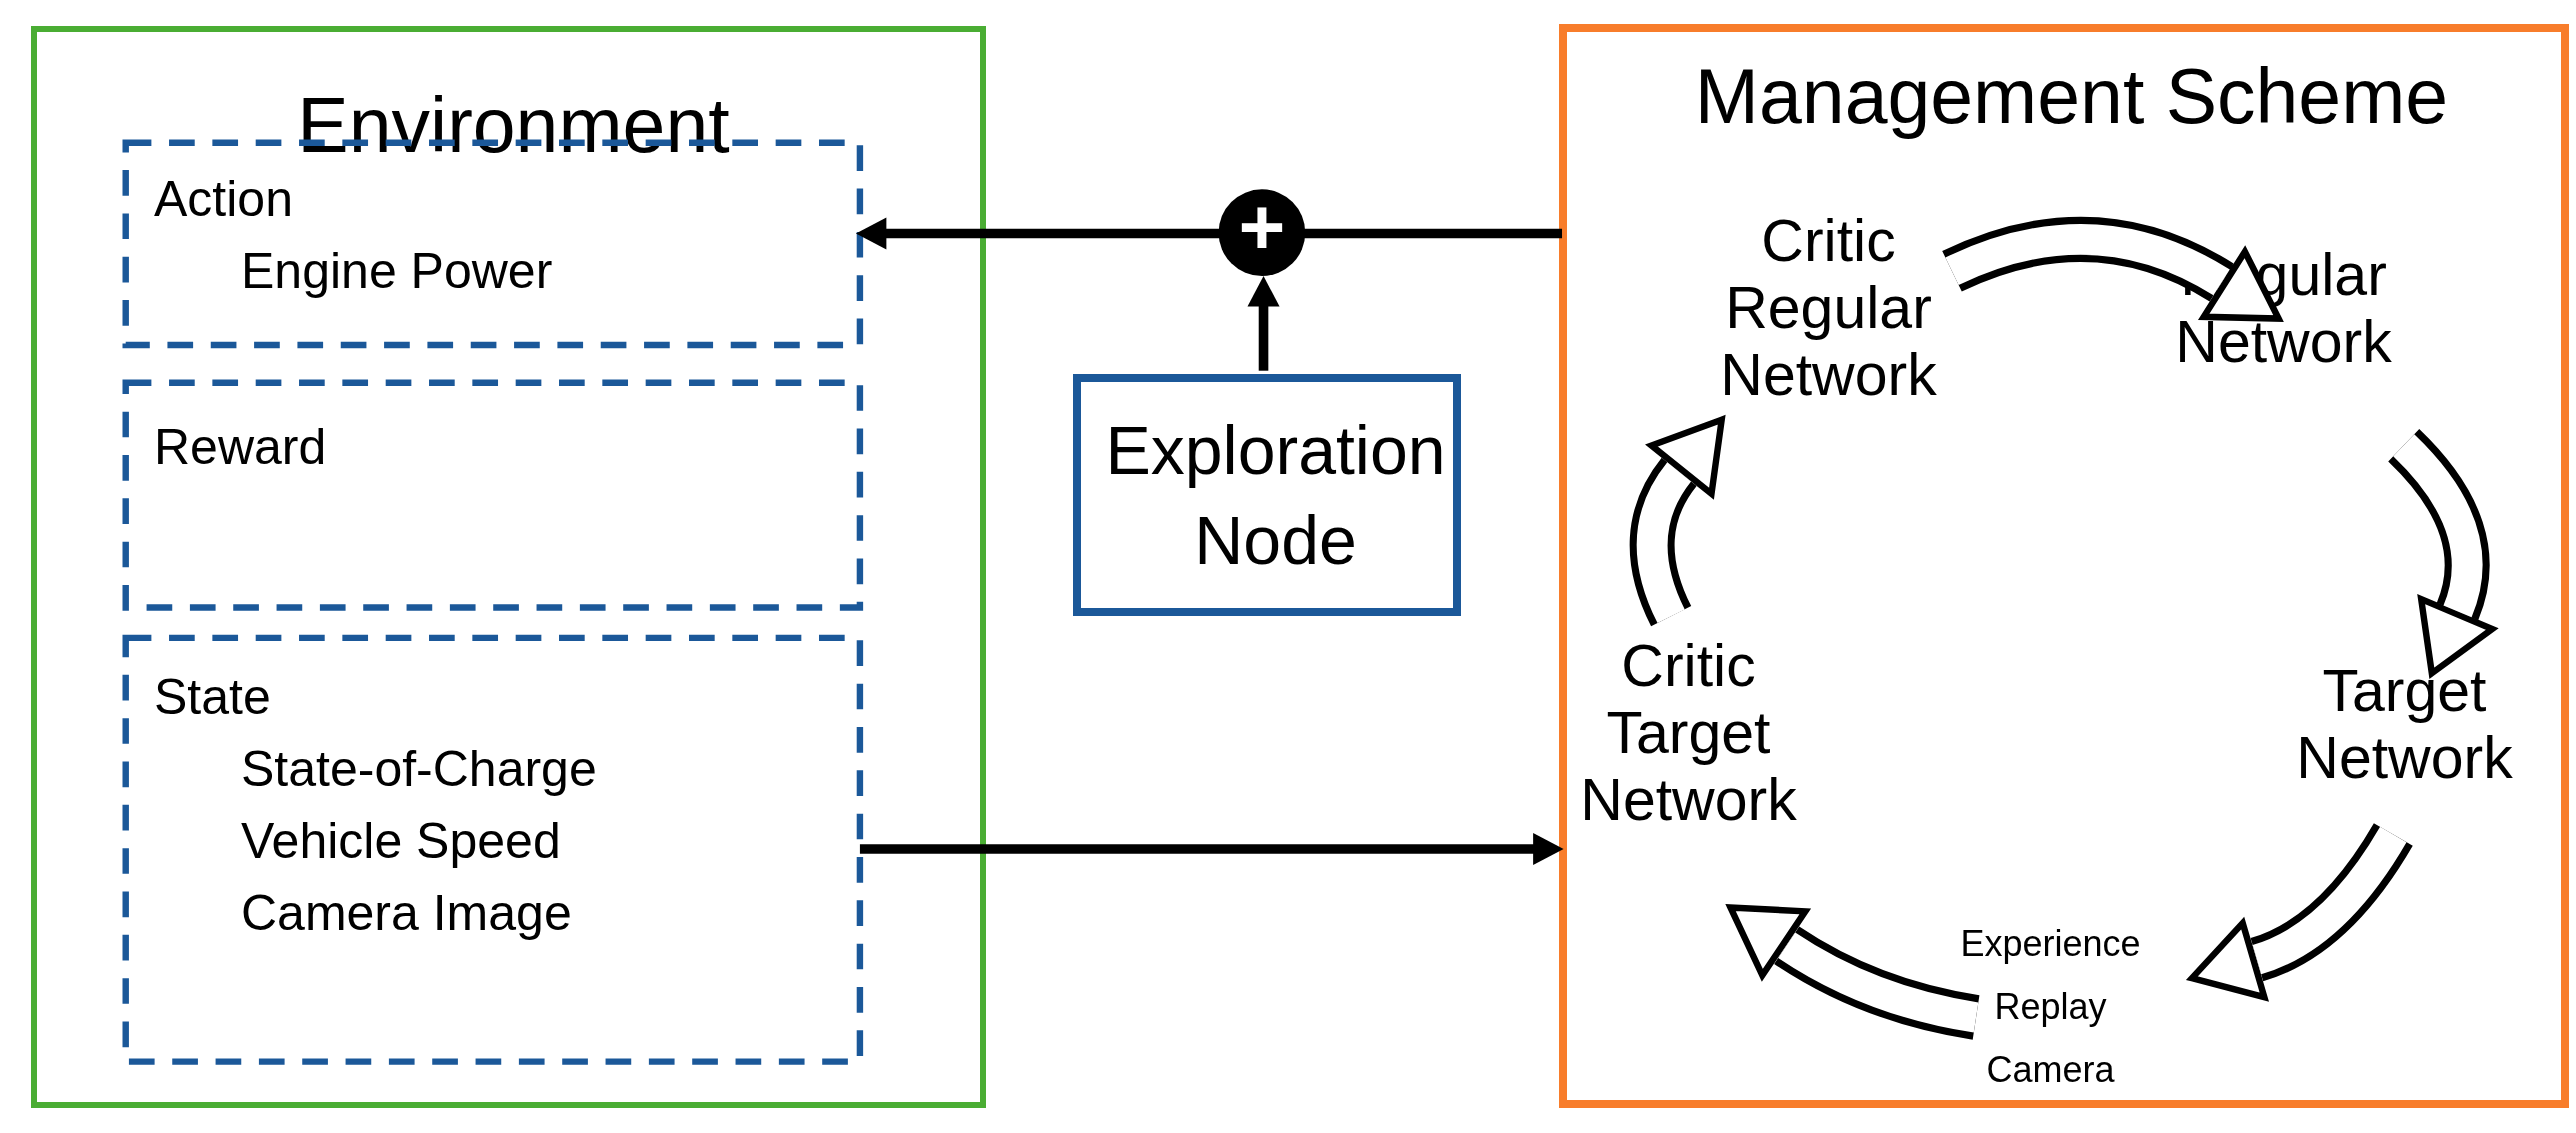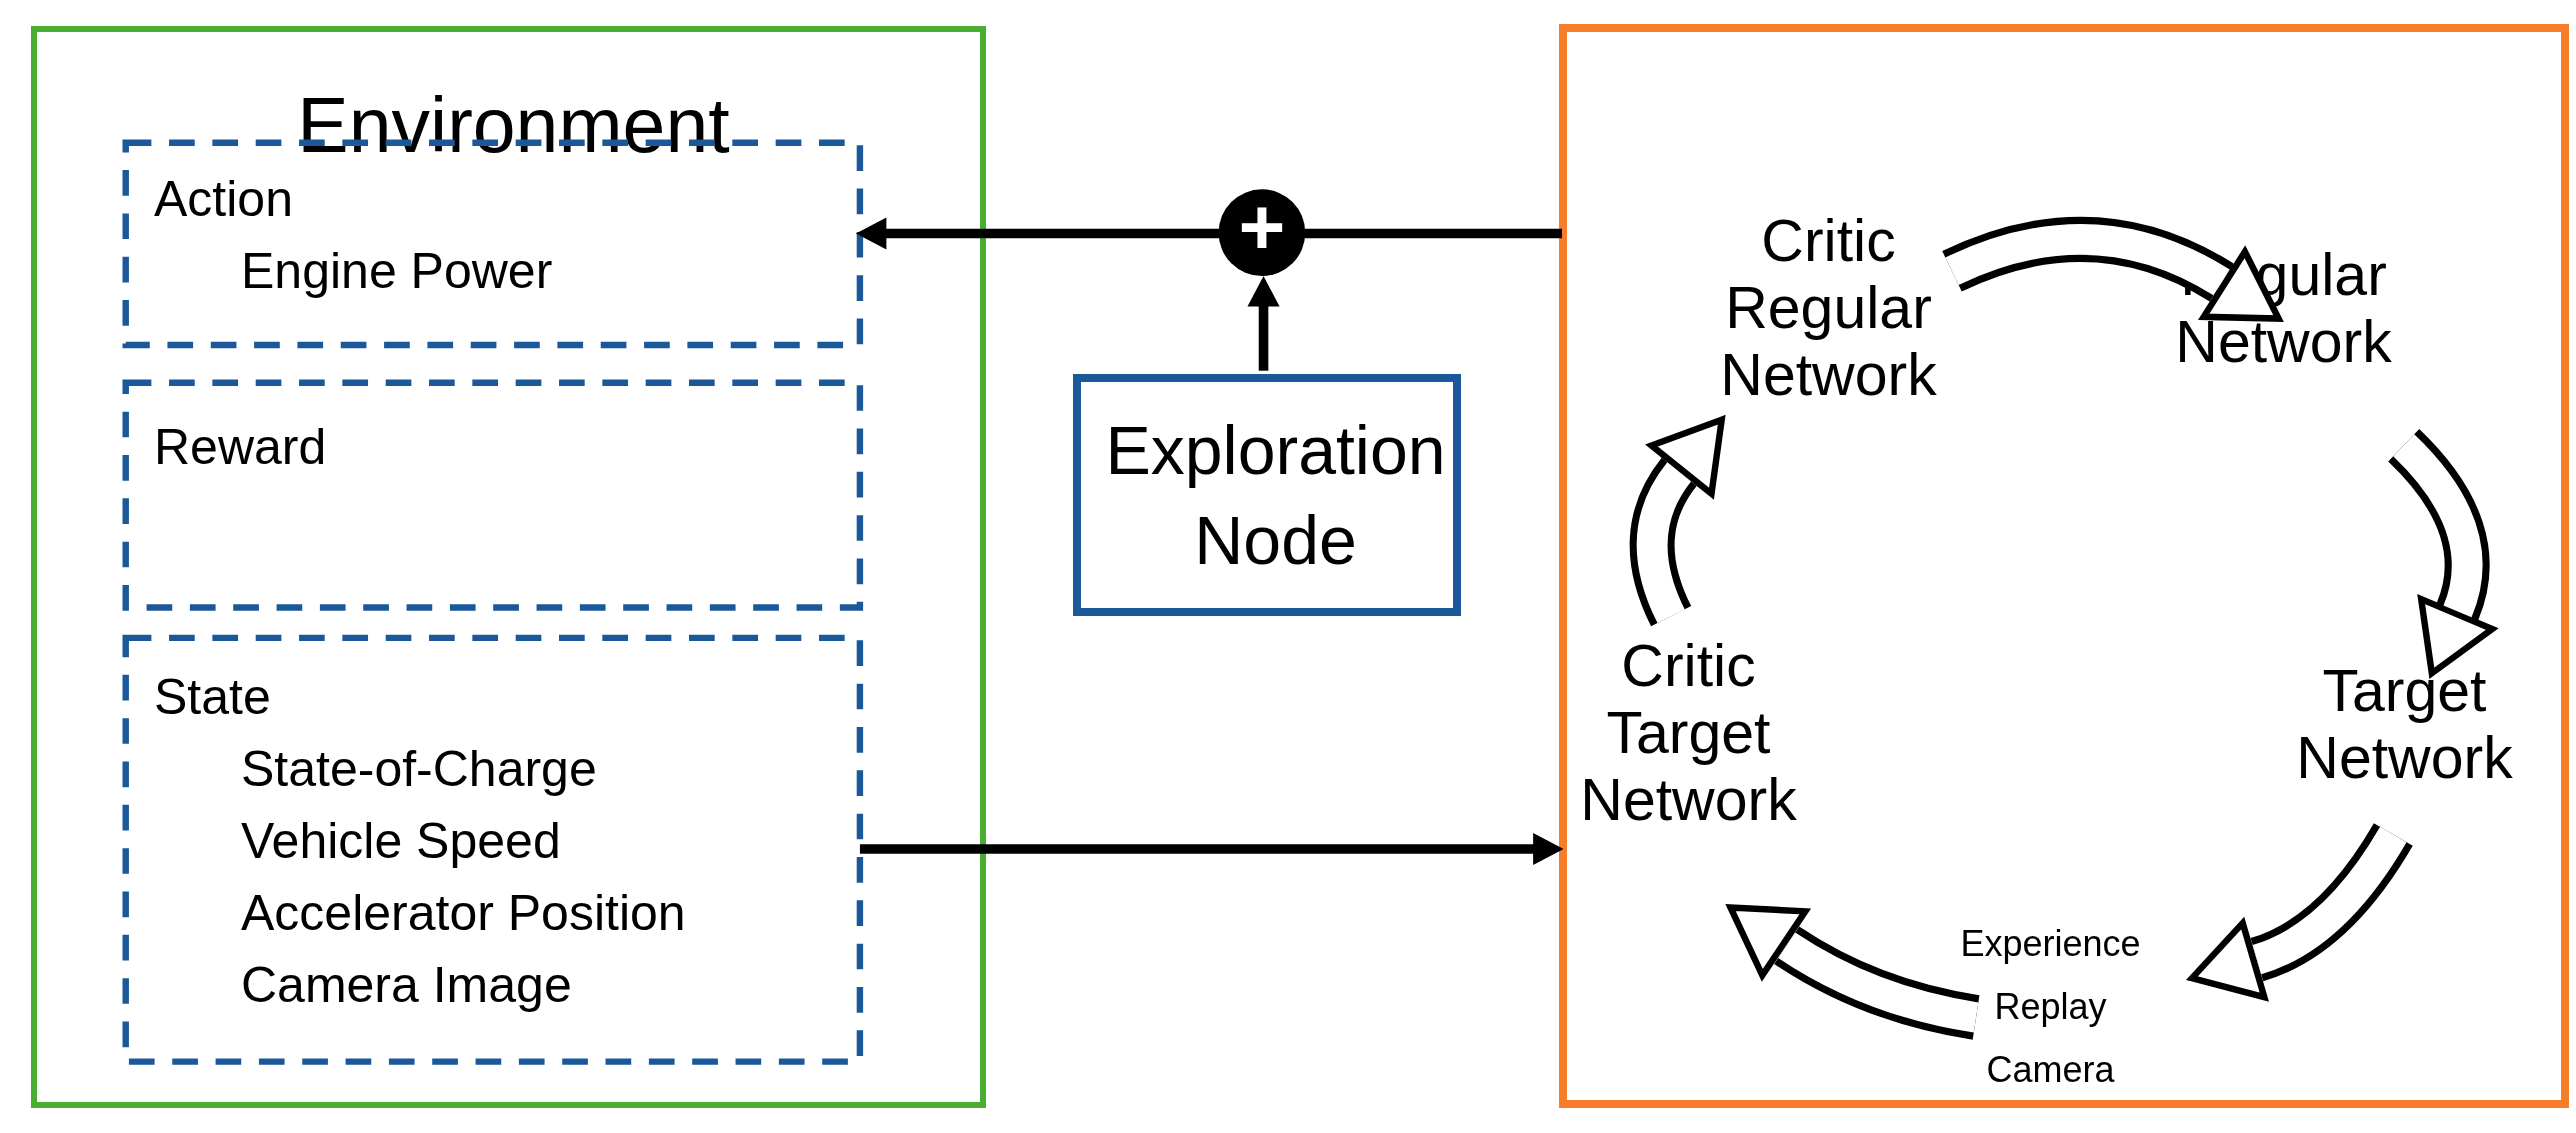--- a/index.html
+++ b/index.html
@@ -66,35 +66,35 @@
   <div class="abs frame mgmt" style="left:1559px;top:24px;width:1010px;height:1084px;"></div>
 
   <div class="abs frame explore explore-box" style="left:1073px;top:374px;width:388px;height:242px;">
     <div class="explore-text">
       <div>Exploration</div>
       <div>Node</div>
     </div>
   </div>
 
   <div class="abs big-title" style="left:112px;top:55px;width:803px;margin-top:29px;">Environment</div>
+  <div class="abs big-title" style="left:1670px;top:55px;width:803px;">Management Scheme</div>
 
   <div class="abs body-block" style="left:154px;top:163px;">
     <div>Action</div>
     <div class="indent">Engine Power</div>
   </div>
 
   <div class="abs body-block" style="left:154px;top:411px;">
     <div>Reward</div>
   </div>
 
   <div class="abs body-block" style="left:154px;top:661px;">
     <div>State</div>
     <div class="indent">State-of-Charge</div>
     <div class="indent">Vehicle Speed</div>
-    <div class="indent">Accelerator Position</div>
     <div class="indent">Camera Image</div>
   </div>
 
   <div class="abs cycle-label" style="left:1660px;top:208px;width:337px;">
     <div>Critic</div>
     <div>Regular</div>
     <div>Network</div>
   </div>
 
   <div class="abs cycle-label" style="left:2115px;top:242px;width:337px;">

